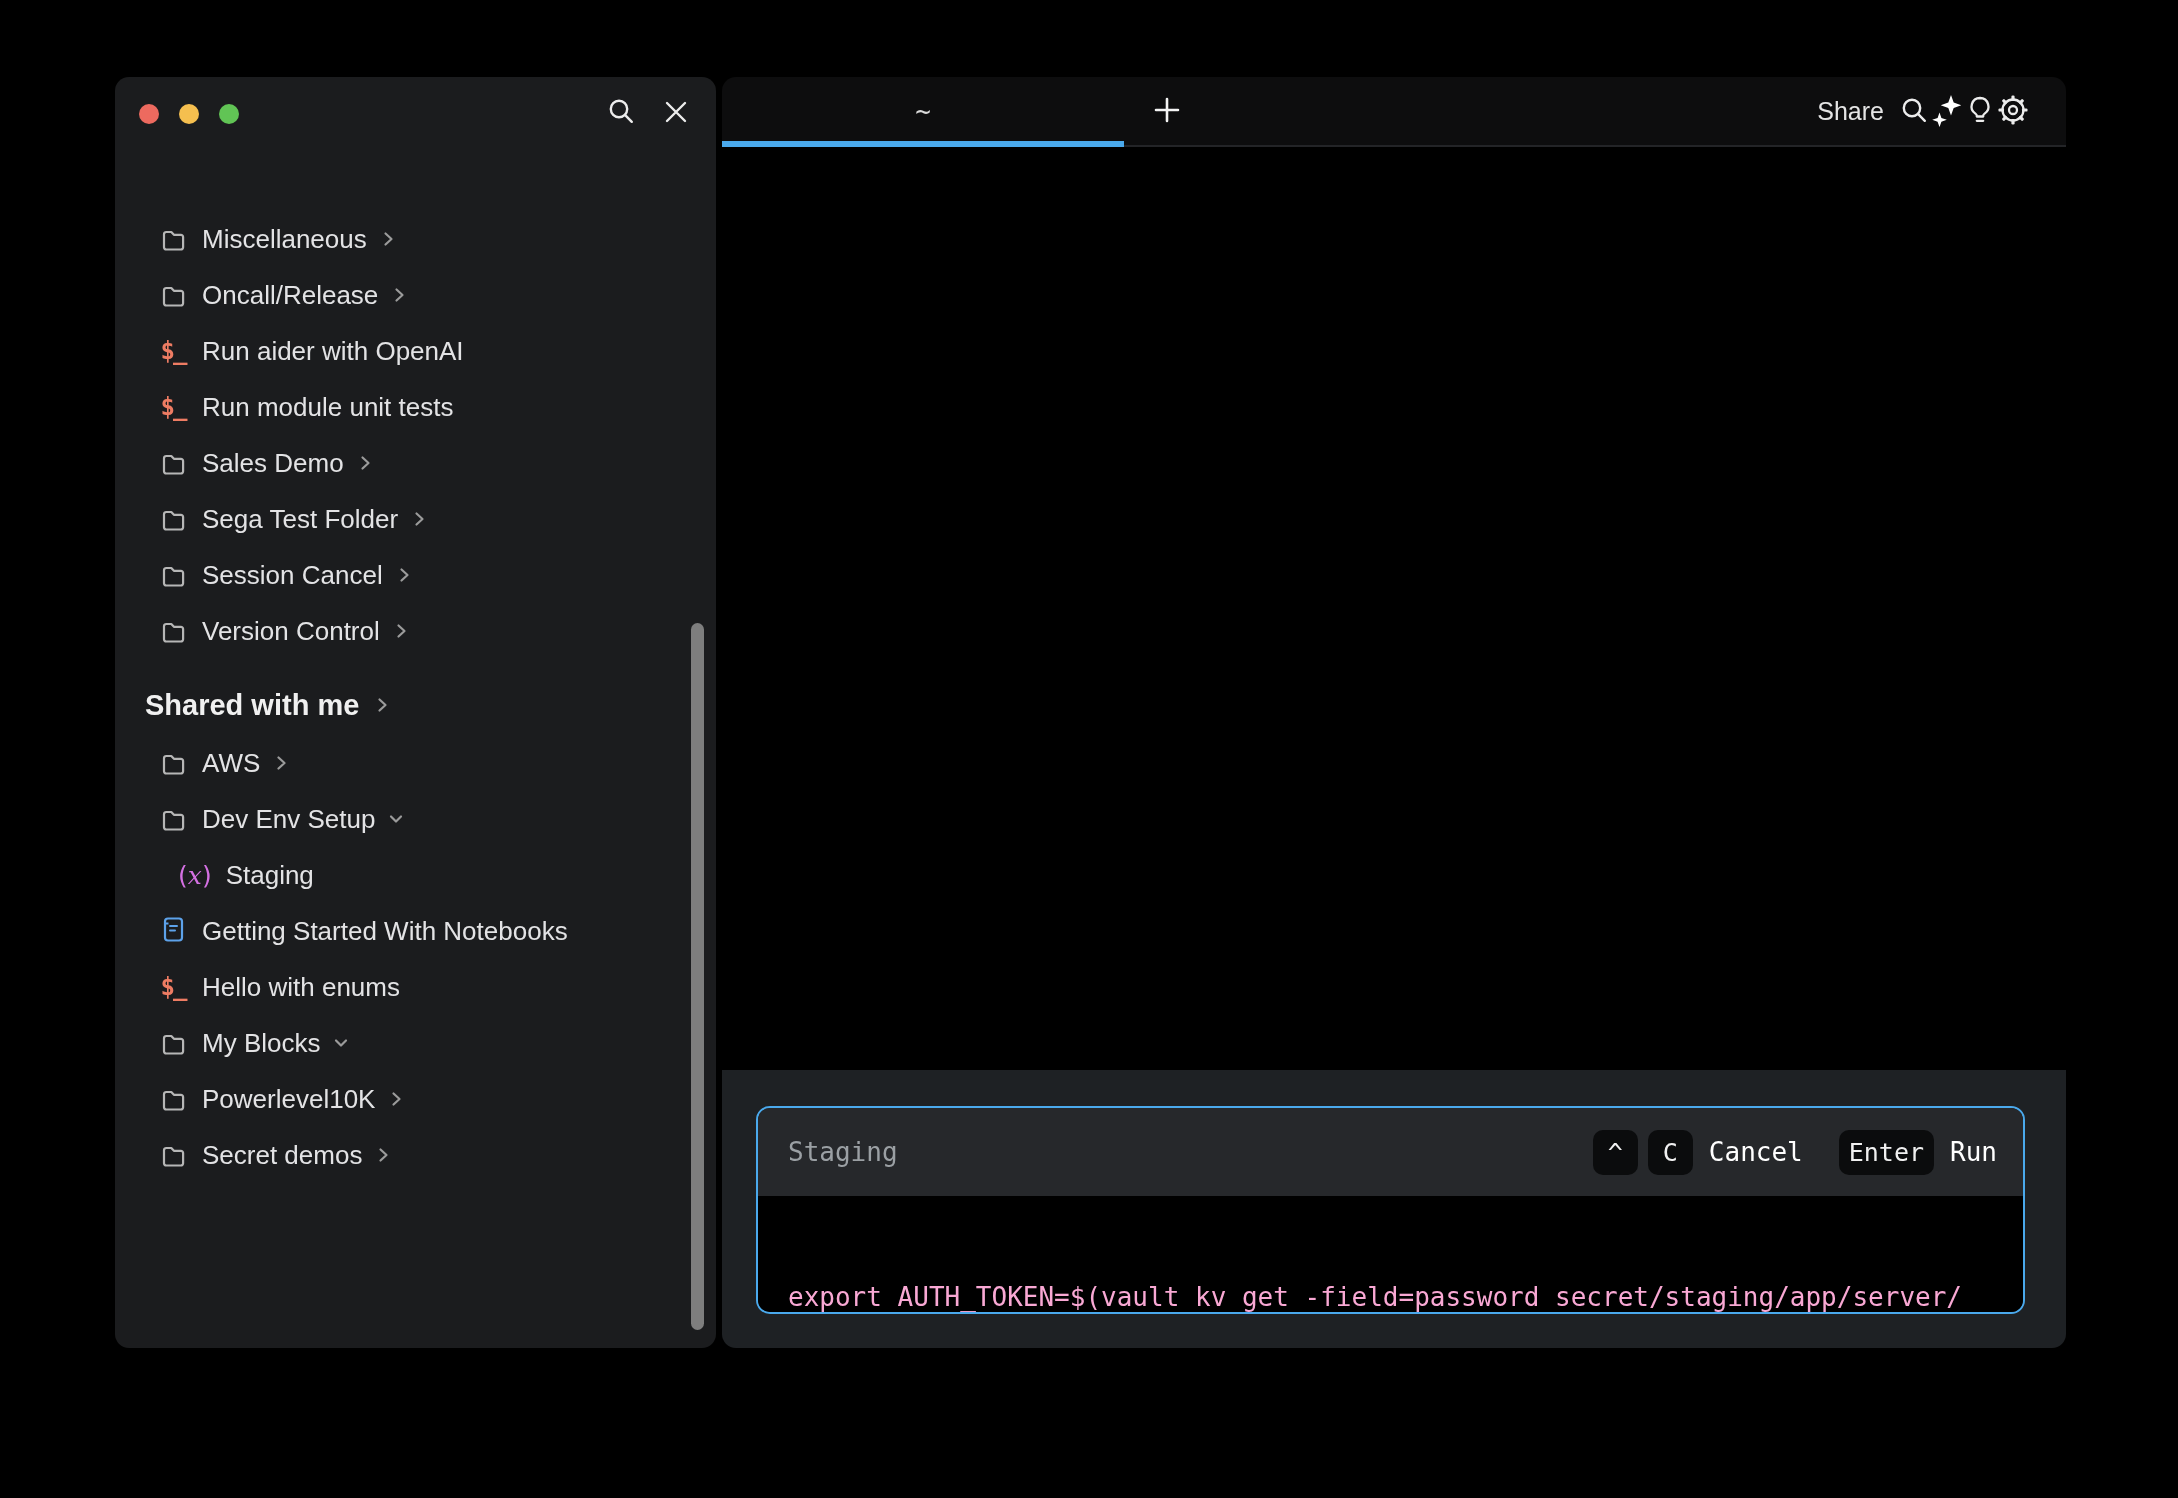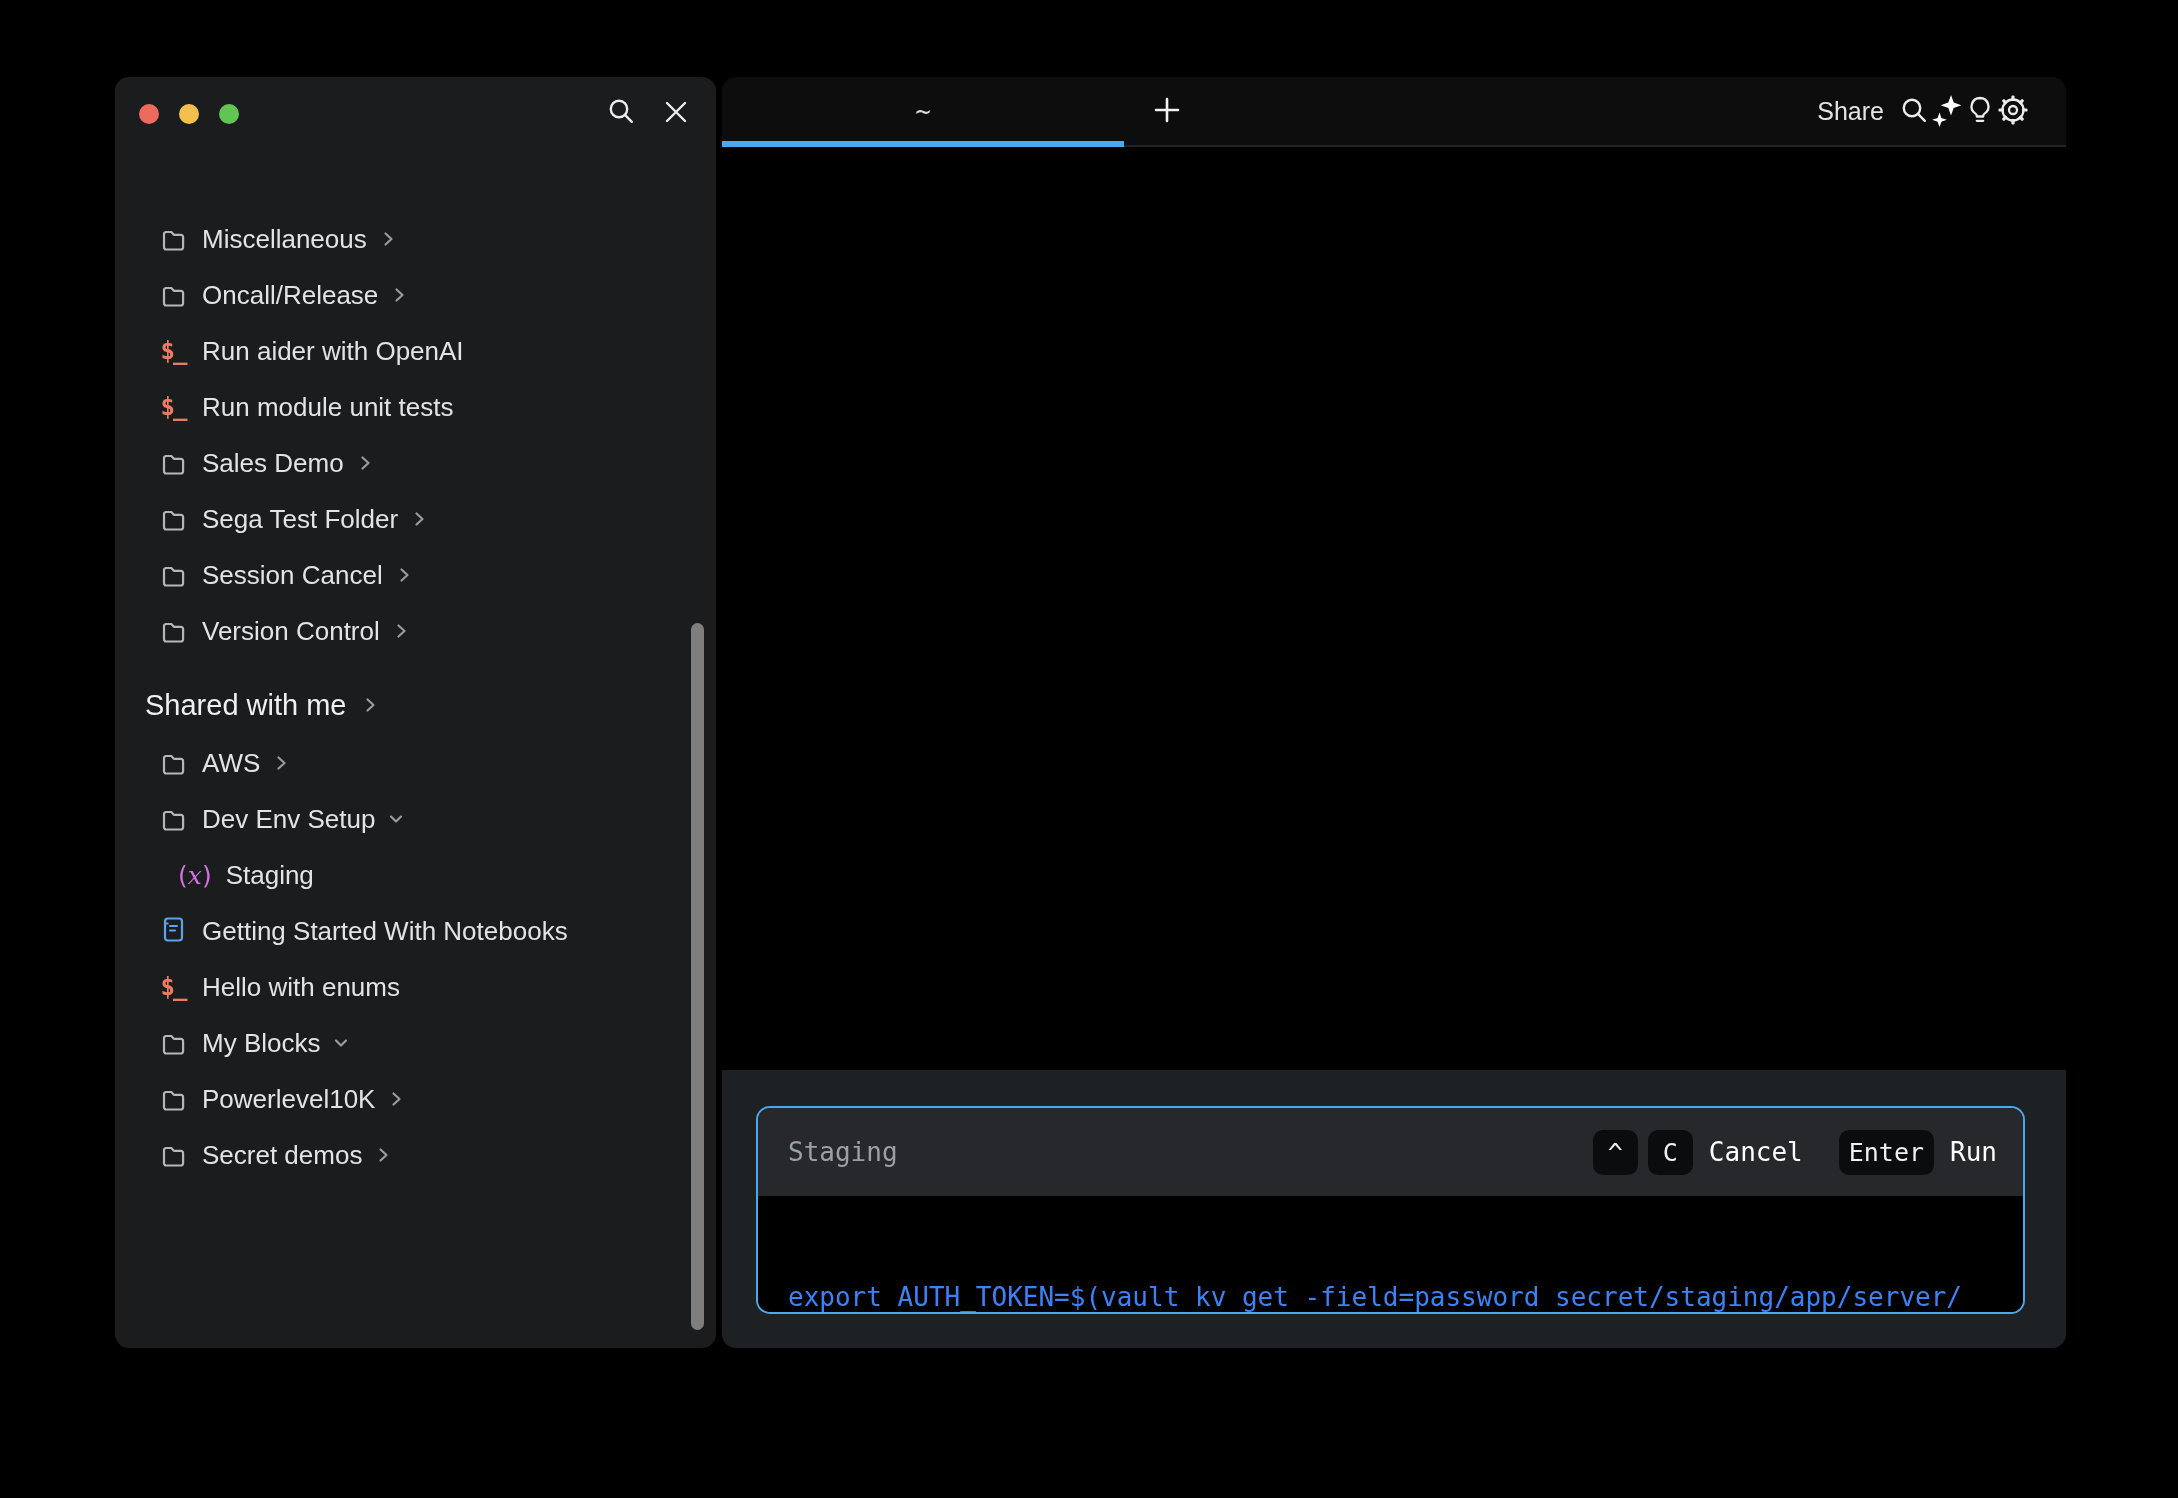--- a/index.html
+++ b/index.html
@@ -26,21 +26,21 @@
   .drive-title{font-size:30px;font-weight:bold;color:#f2f2f2;margin:0;letter-spacing:.2px;}
   .sort-btn{margin-left:auto;width:32px;height:32px;}
   .drive-list{position:absolute;top:134px;left:0;right:0;}
   .row{height:56px;display:flex;align-items:center;padding-left:43px;}
   .row.indent2{padding-left:63px;}
   .header-row{height:60px;margin-top:16px;display:flex;align-items:center;padding-left:30px;padding-right:40px;}
   .header-row.tight{margin-top:20px;}
   .trash-row{height:60px;margin-top:22px;display:flex;align-items:center;padding-left:28px;}
   .ico{min-width:30px;display:flex;align-items:center;justify-content:center;margin-right:14px;}
   .row .label{font-size:26px;color:#e3e3e5;white-space:nowrap;}
-  .header-row .label,.trash-row .label{font-size:29px;font-weight:normal;color:#f0f0f0;}
+  .header-row .label,.trash-row .label{font-size:29px;font-weight:bold;color:#f0f0f0;}
   .trash-row .ico{min-width:34px;margin-right:8px;justify-content:flex-start;}
   .chev{margin-left:12px;display:flex;align-items:center;}
   .header-row .chev{margin-left:14px;}
   .plus-btn{margin-left:auto;background:none;border:none;padding:0;cursor:pointer;width:30px;height:30px;}
   .ico-cmd{font-family:"DejaVu Sans Mono",monospace;font-weight:bold;font-size:24px;color:var(--cmd-ico);letter-spacing:-2px;}
   .ico-wf{font-size:25px;color:var(--wf-ico);font-family:"DejaVu Sans",sans-serif;}
   .ico-wf i{font-family:"DejaVu Serif",serif;font-style:italic;}
   .ico-nb{color:var(--nb-ico);}
   .scroll-thumb{position:absolute;right:12px;top:546px;width:13px;height:707px;background:#7e7e7e;border-radius:7px;}
 
@@ -73,21 +73,21 @@
   .palette-actions{margin-left:auto;display:flex;align-items:center;gap:36px;}
   .action-group{display:flex;align-items:center;gap:10px;background:none;border:none;padding:0;cursor:pointer;}
   kbd{
     min-width:45px;height:45px;background:#0b0c0d;border-radius:10px;box-sizing:border-box;
     display:flex;align-items:center;justify-content:center;padding:0 10px;
     font-family:"DejaVu Sans Mono",monospace;font-size:25px;color:#f0f0f0;
   }
   .action-label{font-family:"DejaVu Sans Mono",monospace;font-size:26px;color:#ffffff;margin-left:6px;}
   .palette-command{
     flex:1;background:#000;padding:16px 30px 0 30px;
-    font-family:"DejaVu Sans Mono",monospace;font-size:26px;line-height:34px;color:#3b82f6;
+    font-family:"DejaVu Sans Mono",monospace;font-size:26px;line-height:34px;color:#f9a8d4;
     white-space:pre;overflow:hidden;
   }
 </style>
 </head>
 <body style="--accent: #4aa9ec; --cmd-ico: #ee7c63; --wf-ico: #d470e2; --nb-ico: #5da2ea; --t-red: #ed6a5f; --t-yellow: #f5bf4f; --t-green: #61c455;">
 
 <div class="canvas">
 
   <aside class="sidebar">
     <div class="traffic">

